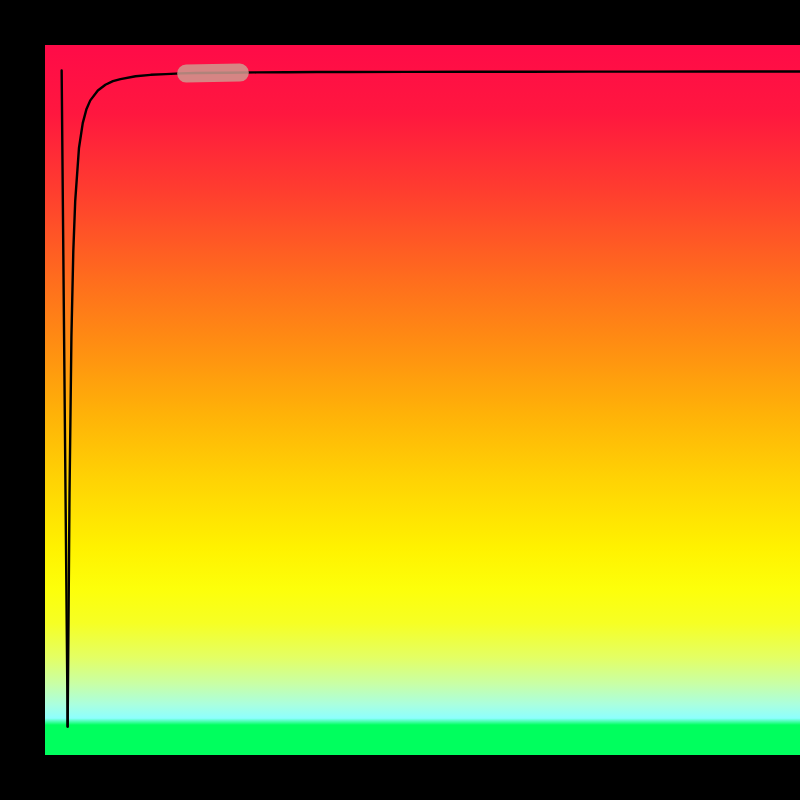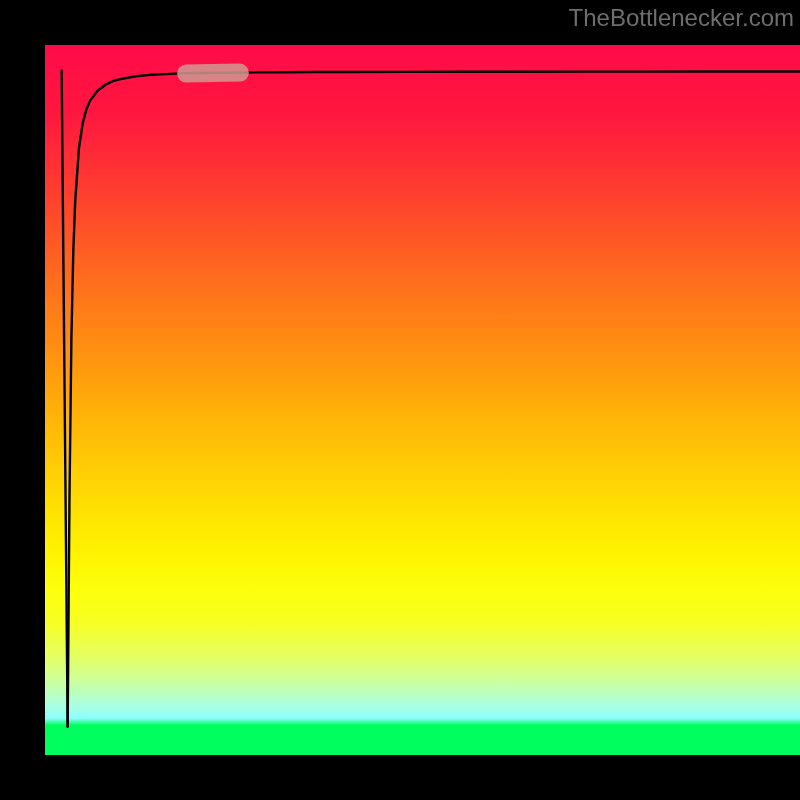--- a/index.html
+++ b/index.html
@@ -85,14 +85,13 @@
     <div class="gradient-bg"></div>
     <div class="green-strip"></div>
 
     <svg class="curve" viewBox="0 0 755 710" preserveAspectRatio="none">
       <path id="curve-path" fill="none" stroke="#000" stroke-width="2.4" stroke-linejoin="round" stroke-linecap="round" d="M22.65 681.60 L24.54 447.30 L26.43 291.10 L28.31 205.90 L30.20 156.20 L33.98 102.95 L37.75 78.10 L41.52 63.90 L45.30 55.38 L52.85 45.44 L60.40 39.76 L67.95 36.21 L75.50 34.08 L90.60 31.24 L105.70 29.82 L120.80 29.11 L135.90 28.40 L151.00 28.05 L181.20 27.69 L211.40 27.41 L241.60 27.19 L271.80 27.05 L302.00 26.98 L362.40 26.84 L422.80 26.77 L483.20 26.70 L543.60 26.63 L604.00 26.63 L664.40 26.55 L724.80 26.55 L755.00 26.55 "></path>
       <path id="curve-start-spike" fill="none" stroke="#000" stroke-width="2.4" stroke-linecap="round" d="M16.65 25.56 L22.65 681.60"></path>
       <rect id="highlight-pill" rx="9" ry="9" height="18" fill="#cf9a8f" fill-opacity="0.85" x="132.13" y="19.58" width="71.73" transform="rotate(-0.88 132.13 28.58)"></rect>
     </svg>
   </div>
 
-  <div class="watermark">TheBottlenecker.com</div>
 </div>
 
 </body></html>

